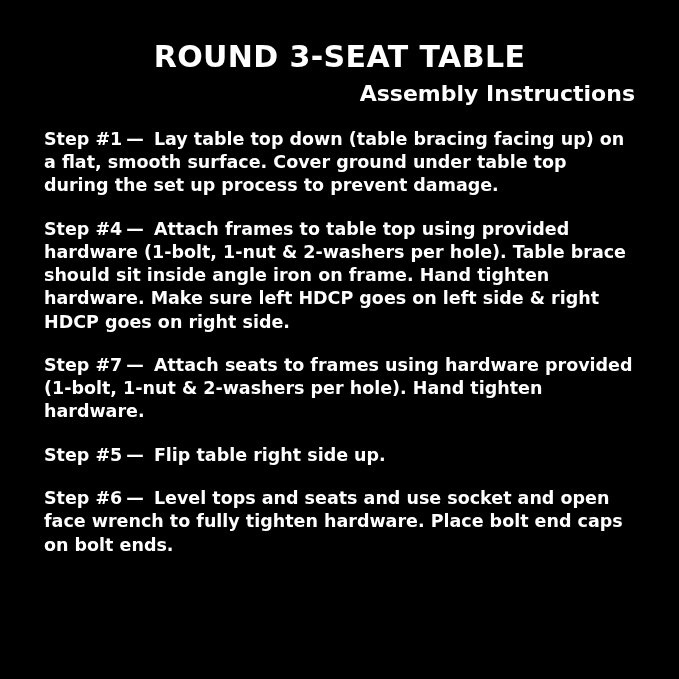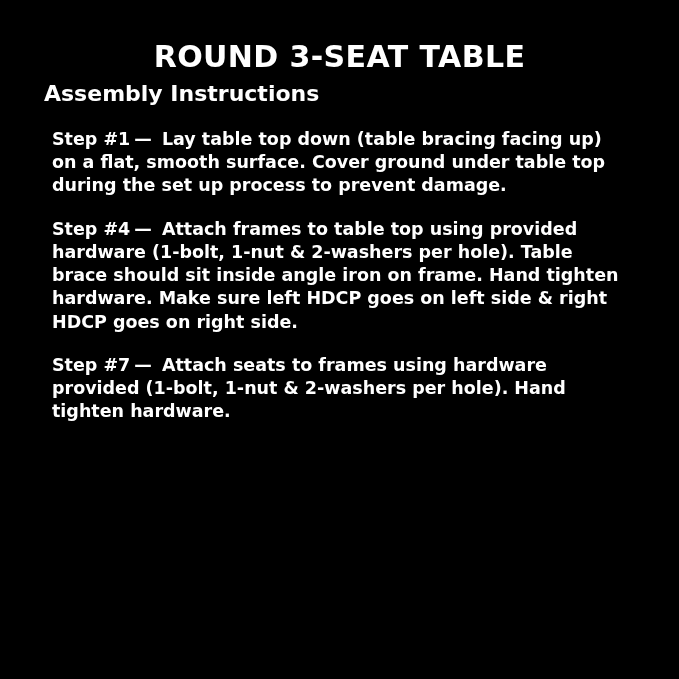--- a/index.html
+++ b/index.html
@@ -24,29 +24,29 @@
   .title {
     text-align: center;
     font-weight: 700;
     font-size: 30px;
     letter-spacing: 0.4px;
     line-height: 1.15;
     margin: 4px 0 6px 0;
     color: #ffffff;
   }
   .subtitle {
-    text-align: left;
+    text-align: right;
     font-weight: 700;
     font-size: 22px;
     line-height: 1.15;
     margin: 0 0 22px 0;
     color: #ffffff;
   }
   .steps {
-    margin: 8px;
+    margin: 0;
     padding: 0;
   }
   .step {
     font-weight: 700;
     font-size: 17.5px;
     line-height: 1.33;
     margin: 0 0 20px 0;
     color: #ffffff;
     text-align: left;
   }
@@ -76,16 +76,22 @@
 
     <p class="step">
       <span class="step-label">Step #4</span><span class="dash">—</span> <span>Attach frames to table top using provided hardware (1-bolt, 1-nut &amp; 2-washers per hole). Table brace should sit inside angle iron on frame. Hand tighten hardware. Make sure left HDCP goes on left side &amp; right HDCP goes on right side.</span>
     </p>
 
     <p class="step">
       <span class="step-label">Step #7</span><span class="dash">—</span> <span>Attach seats to frames using hardware provided (1-bolt, 1-nut &amp; 2-washers per hole). Hand tighten hardware.</span>
     </p>
 
 
+    <p class="step">
+      <span class="step-label">Step #5</span><span class="dash">—</span> <span>Flip table right side up.</span>
+    </p>
 
+    <p class="step">
+      <span class="step-label">Step #6</span><span class="dash">—</span> <span>Level tops and seats and use socket and open face wrench to fully tighten hardware. Place bolt end caps on bolt ends.</span>
+    </p>
 
   </div>
 </div>
 
 </body></html>

